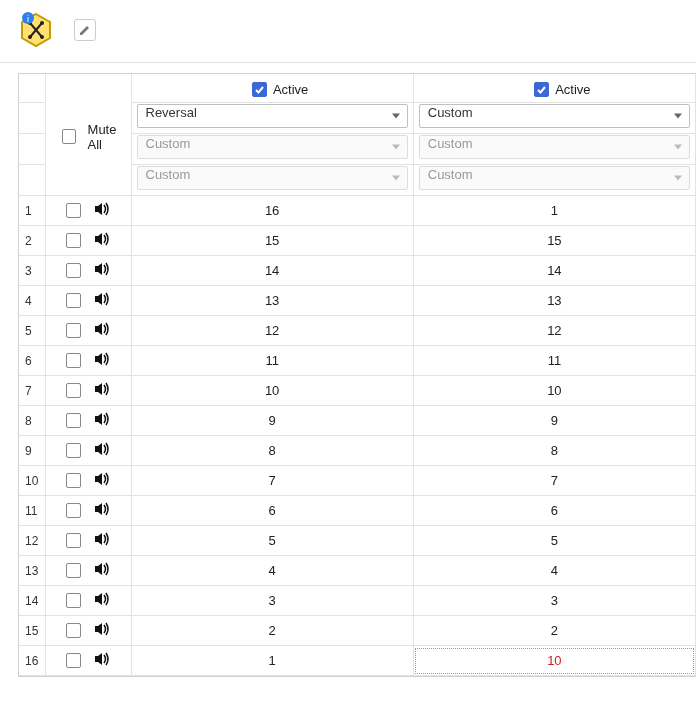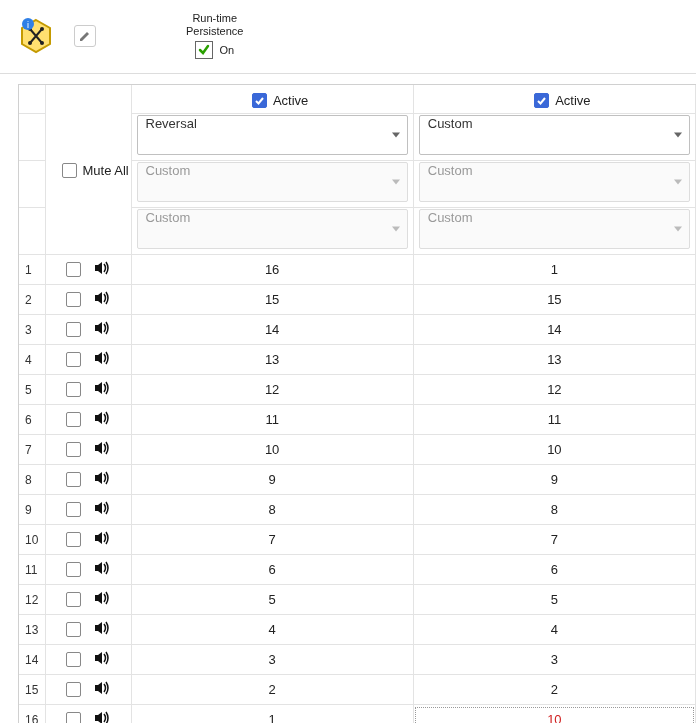--- a/index.html
+++ b/index.html
@@ -30,21 +30,21 @@
   .rnd-yellow { background:#ffb400; box-shadow:0 0 0 2px #444 inset; }
 
   
   .grid { position:relative; padding:0 0 0 18px; }
   .grid-outer { border:1px solid #d0d0d0; border-right:none; }
   table { border-collapse:collapse; width:100%; table-layout:fixed; }
   td, th { border:1px solid #e3e3e3; border-top:none; border-left:none; font-size:13px; }
   .corner { width:24px; }
   .muteall { width:84px; padding:0 6px; }
   .hdr-cell { padding:8px 4px 4px 4px; text-align:center; }
-  .sel { width:100%; height:40px; border:1px solid #c0c0c0; border-radius:2px; padding:0 20px 0 8px; background:#fff; color:#333; font-size:13px; appearance:none; position:relative; }
+  .sel { width:100%; height:24px; border:1px solid #c0c0c0; border-radius:2px; padding:0 20px 0 8px; background:#fff; color:#333; font-size:13px; appearance:none; position:relative; }
   .sel.disabled { color:#999; background:#fafafa; border-color:#ddd; }
   .sel-wrap { position:relative; margin:0 4px 4px 4px; }
   .sel-wrap::after { content:''; position:absolute; right:8px; top:50%; width:0;height:0; border-left:4px solid transparent; border-right:4px solid transparent; border-top:5px solid #666; transform:translateY(-50%); }
   .sel-wrap.disabled::after { border-top-color:#bbb; }
   .rownum { width:24px; text-align:left; padding-left:6px; color:#333; height:30px; font-size:12px; }
   .mute-cell { text-align:center; }
   .mute-cell .pair { display:inline-flex; align-items:center; gap:6px; }
   .spk { width:18px; height:18px; }
   .val { text-align:center; }
   .val.hot { color:#d02020; outline:1px dotted #999; outline-offset:-3px; }
@@ -64,51 +64,39 @@
     <circle cx="12" cy="25" r="2" fill="#222"></circle>
         <circle cx="24" cy="25" r="2" fill="#222"></circle>
     <circle cx="10" cy="6" r="6" fill="#2f7fe6"></circle>
     <text x="10" y="10" text-anchor="middle" font-size="9" fill="#fff" font-family="Arial">i</text>
   </svg>
   <div class="edit-btn">
     <svg width="12" height="12" viewBox="0 0 12 12">
       <path d="M1 11 L3 11 L10 4 L8 2 L1 9 Z" fill="#777"></path>
     </svg>
   </div>
-  <div class="persist">
-    <div>Run-time</div>
-    <div>Persistence</div>
-    <div class="row">
-      <div class="box">
-        <svg width="12" height="12" viewBox="0 0 12 12">
-          <path d="M2 6 L5 9 L10 2" stroke="#2aa000" stroke-width="2.5" fill="none" stroke-linecap="round"></path>
-        </svg>
-      </div>
-      <span>On</span>
-    </div>
-  </div>
 </div>
 <div class="rule"></div>
 
 
 <div class="grid">
   <div class="grid-outer">
   <table>
     <colgroup>
       <col style="width:26px">
             <col style="width:86px">
             <col>
             <col>
     </colgroup>
 
     <tbody>
             <tr class="active-row">
       <td class="corner"></td>
       <td class="muteall" rowspan="4" style="vertical-align:middle">
-        <span class="pair" style="display:inline-flex;align-items:center;">
+        <span class="pair" style="display:inline-flex;align-items:center;gap:6px">
           <span class="chk unchecked"></span>
           <span>Mute All</span>
         </span>
       </td>
       <td class="hdr-cell">
         <span class="active-lbl">
           <span class="chk">
             <svg width="11" height="11" viewBox="0 0 11 11">
                       <path d="M2 6 L4.5 8.5 L9 3" stroke="#fff" stroke-width="2" fill="none"></path>
                     </svg>

